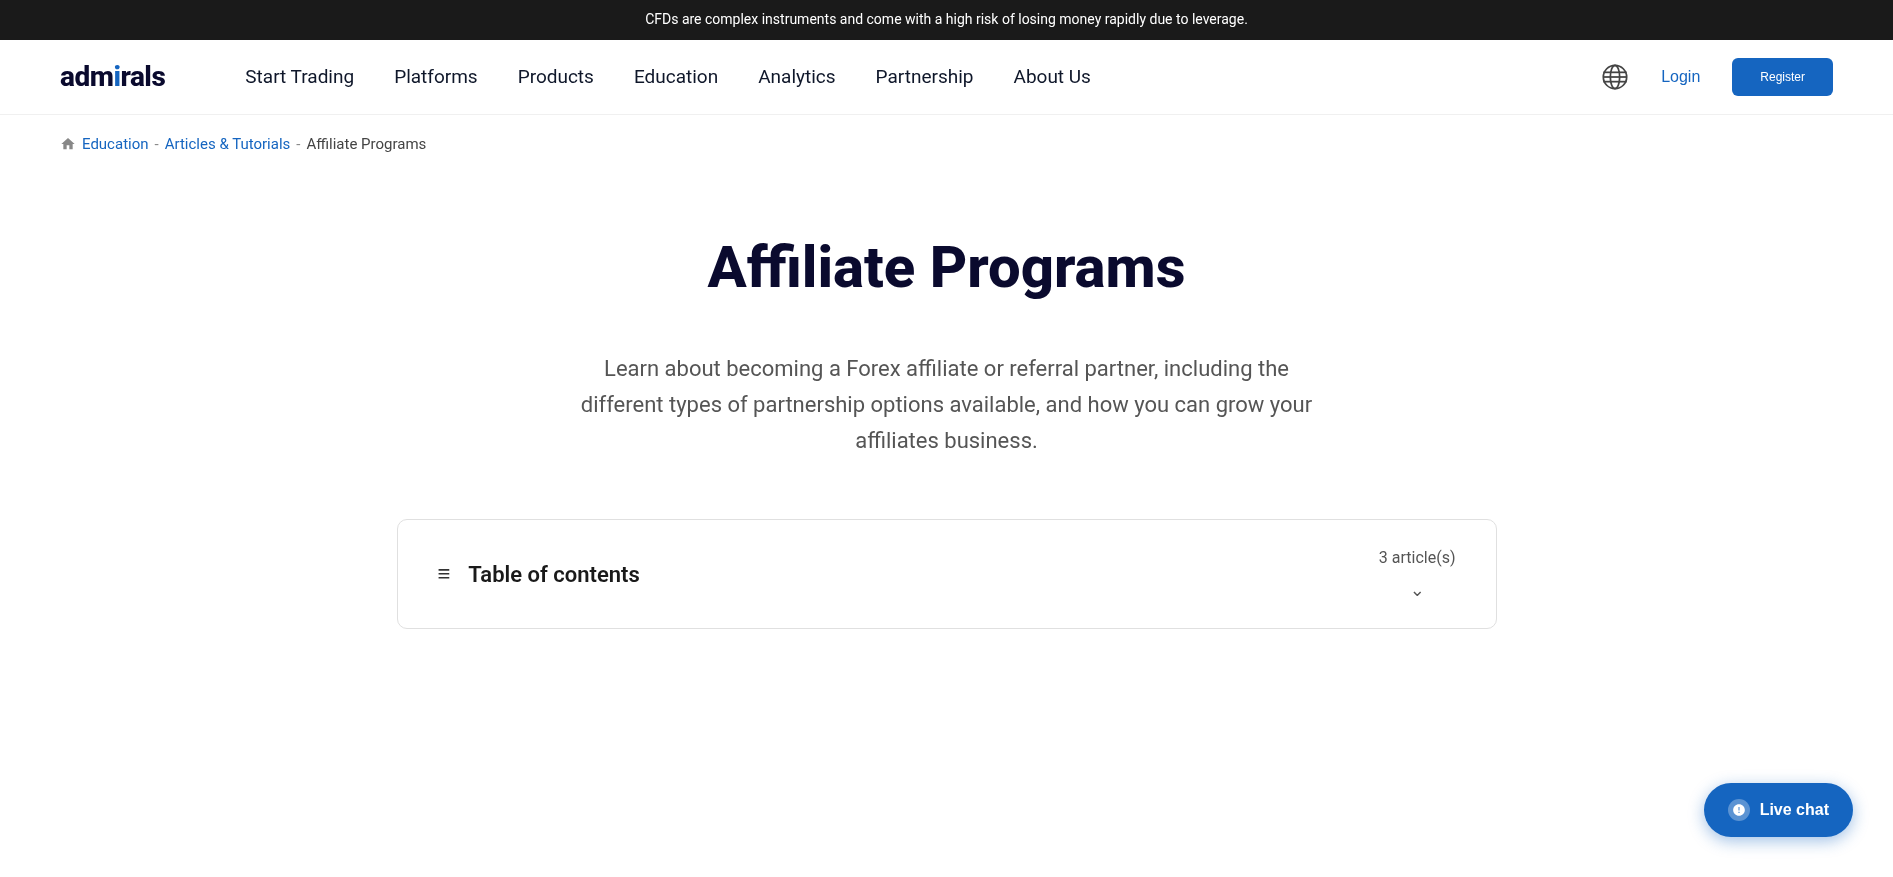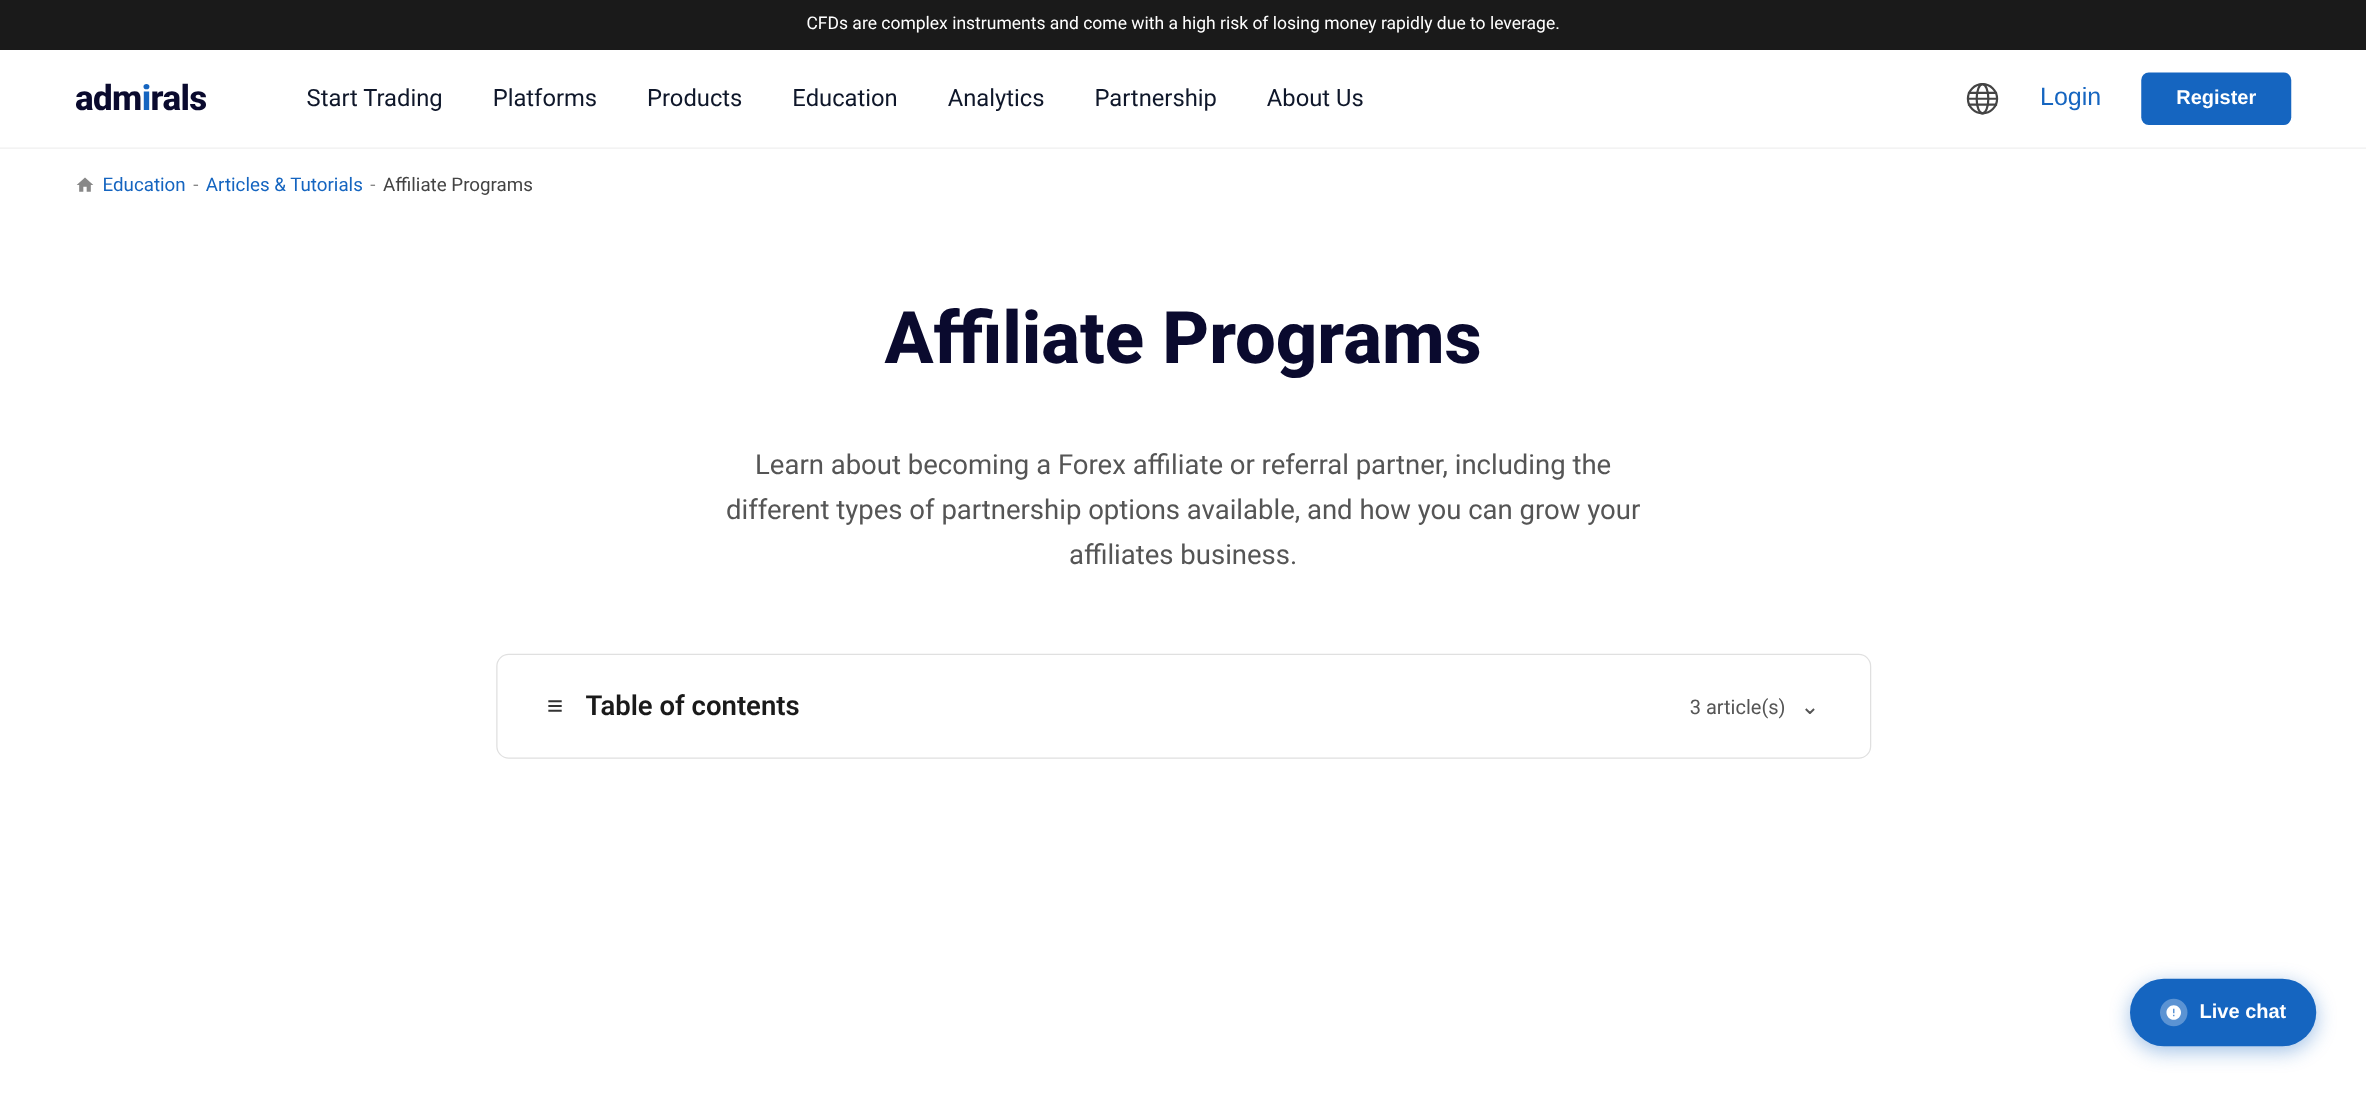--- a/index.html
+++ b/index.html
@@ -71,38 +71,38 @@
     }
 
     .globe-icon {
       width: 28px;
       height: 28px;
       cursor: pointer;
       color: #444;
     }
 
     .login-btn {
-      font-size: 20px;
+      font-size: 16px;
       color: #1565c0;
       cursor: pointer;
       font-weight: 500;
       background: none;
       border: none;
       padding: 8px 12px;
       text-align: right;
     }
 
     .register-btn {
       background: #1565c0;
       color: #fff;
       border: none;
       padding: 12px 28px;
       border-radius: 6px;
-      font-size: 16px;
-      font-weight: 700;
+      font-size: 12px;
+      font-weight: 400;
       cursor: pointer;
     }
 
     
     .breadcrumb {
       display: flex;
       align-items: center;
       padding: 20px 60px;
       gap: 6px;
       font-size: 15px;
@@ -194,20 +194,21 @@
     .toc-title {
       font-size: 22px;
       font-weight: 600;
       color: #1a1a1a;
     }
 
     .toc-right {
       display: flex;
       align-items: center;
       gap: 12px;
+      flex-direction: column;
     }
 
     .toc-count {
       font-size: 16px;
       color: #555;
     }
 
     .toc-chevron {
       font-size: 18px;
       color: #555;

